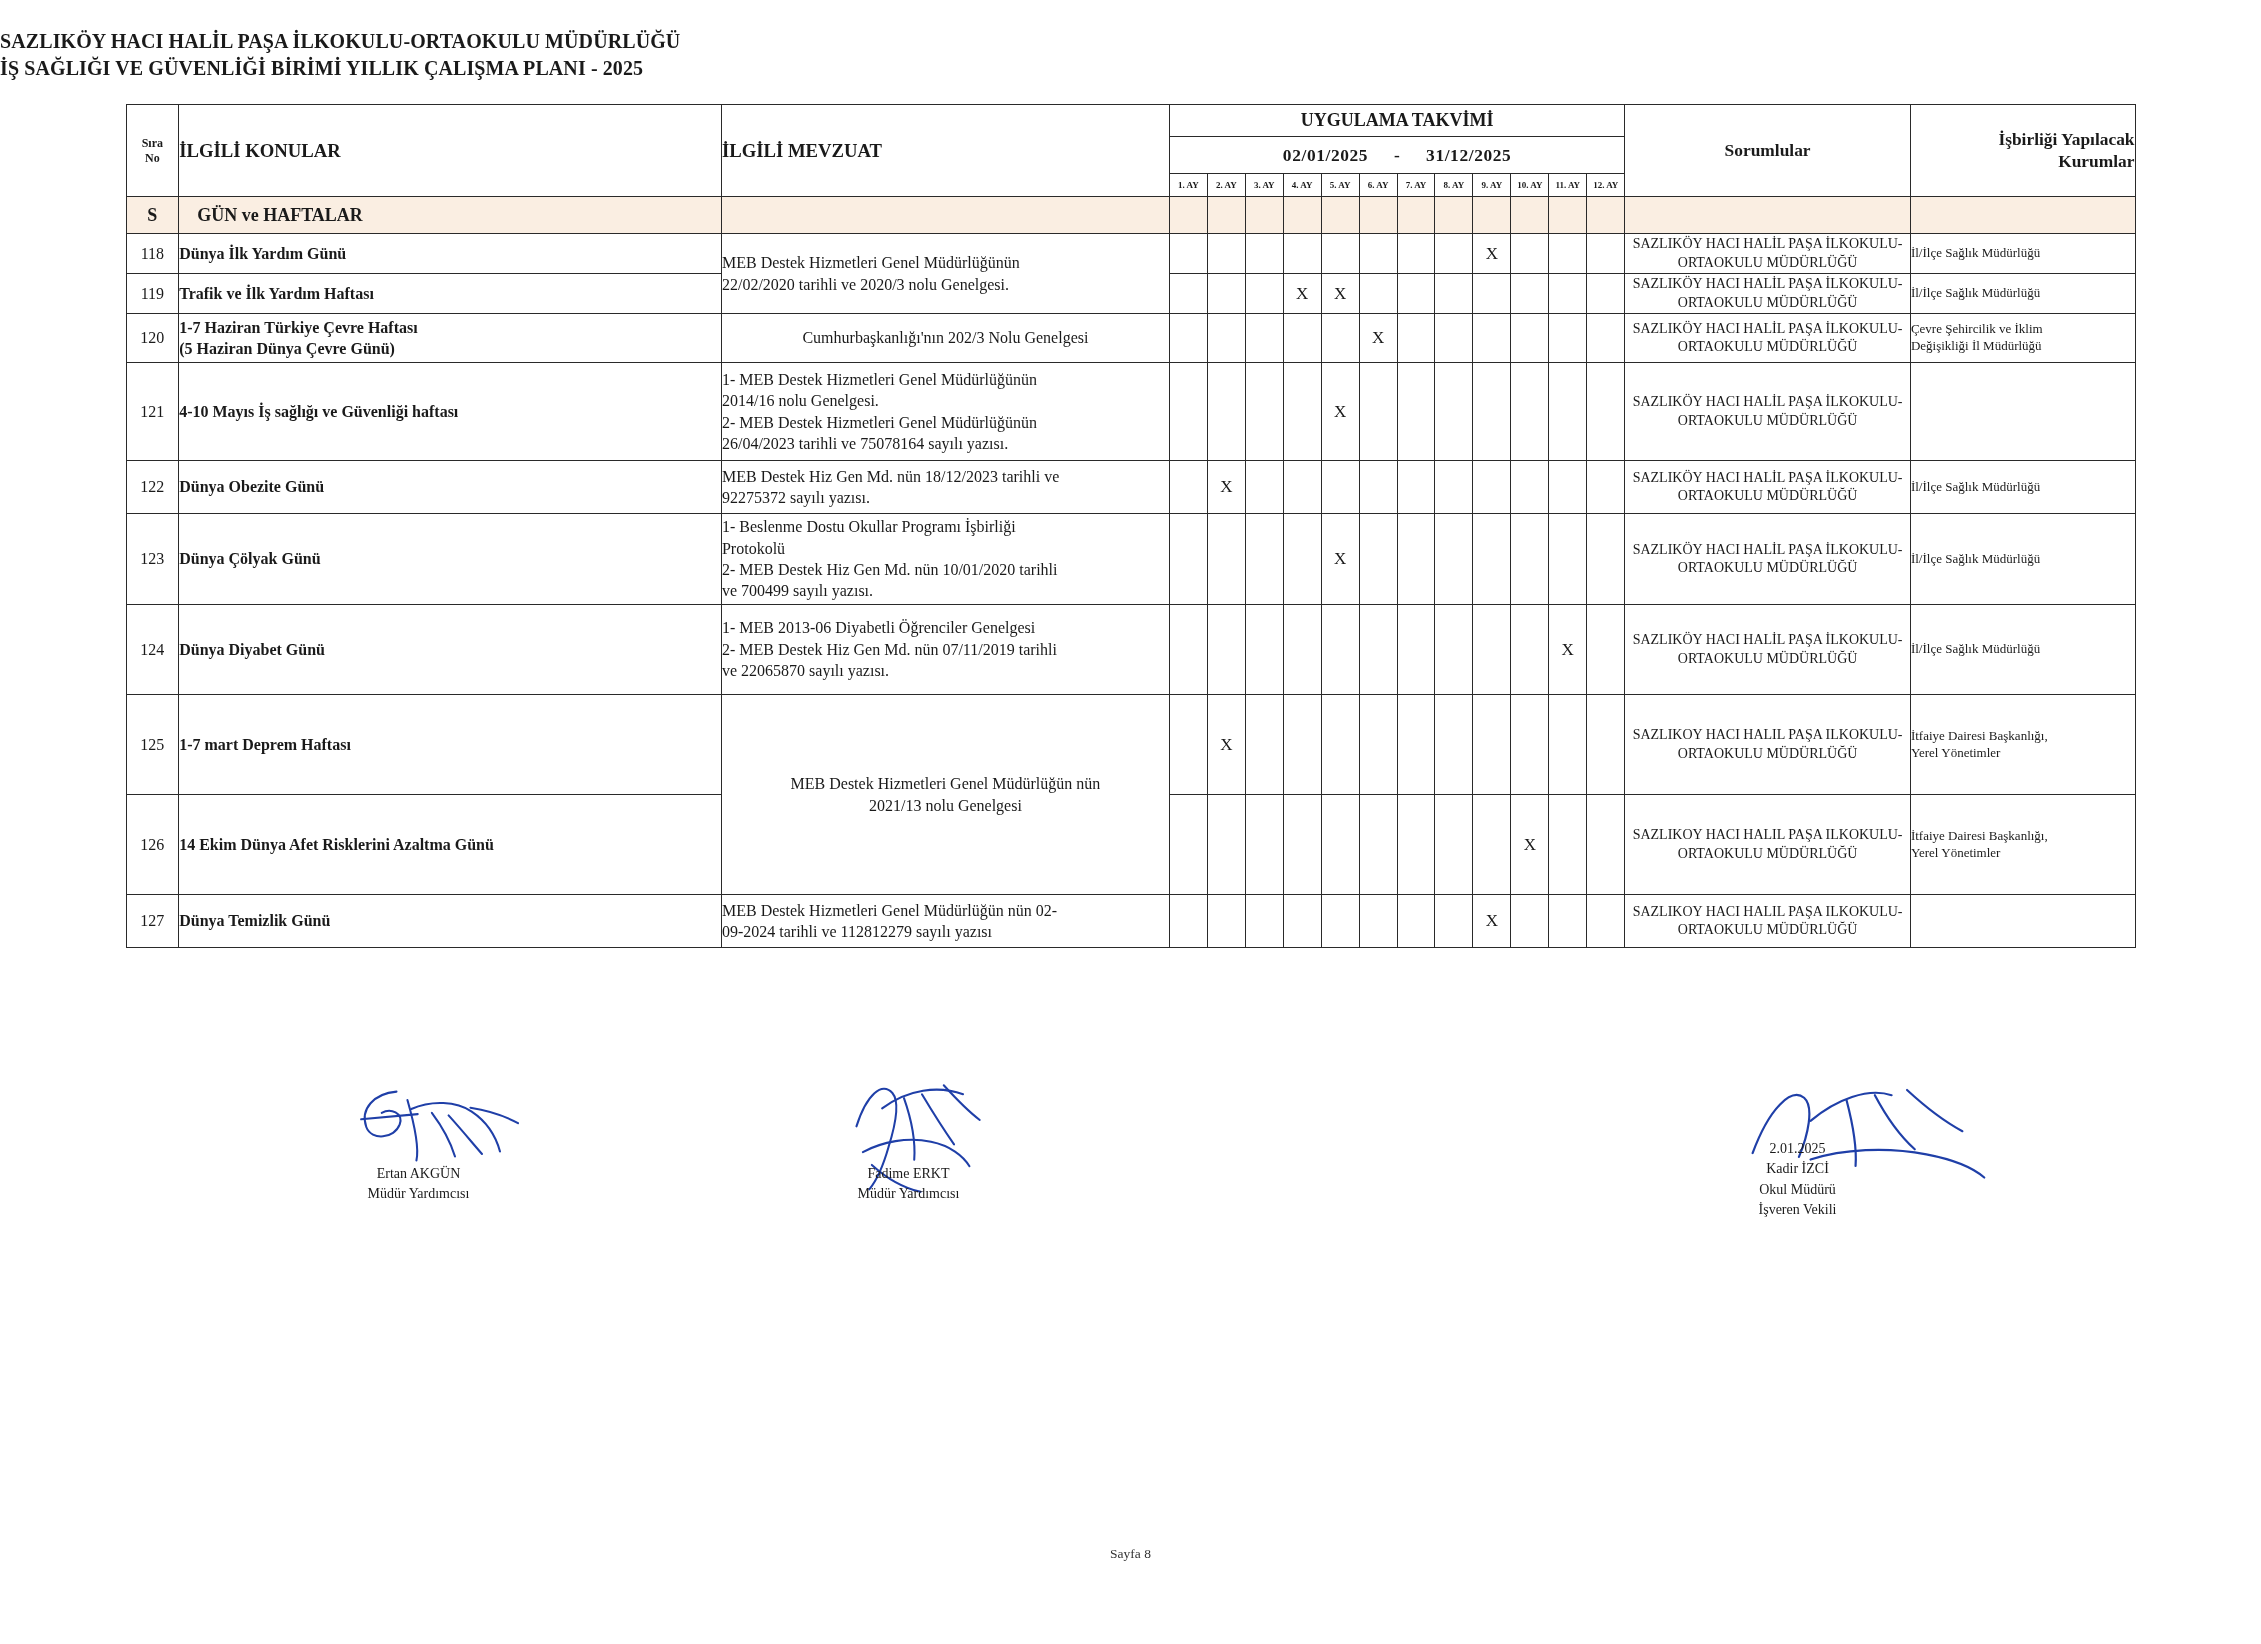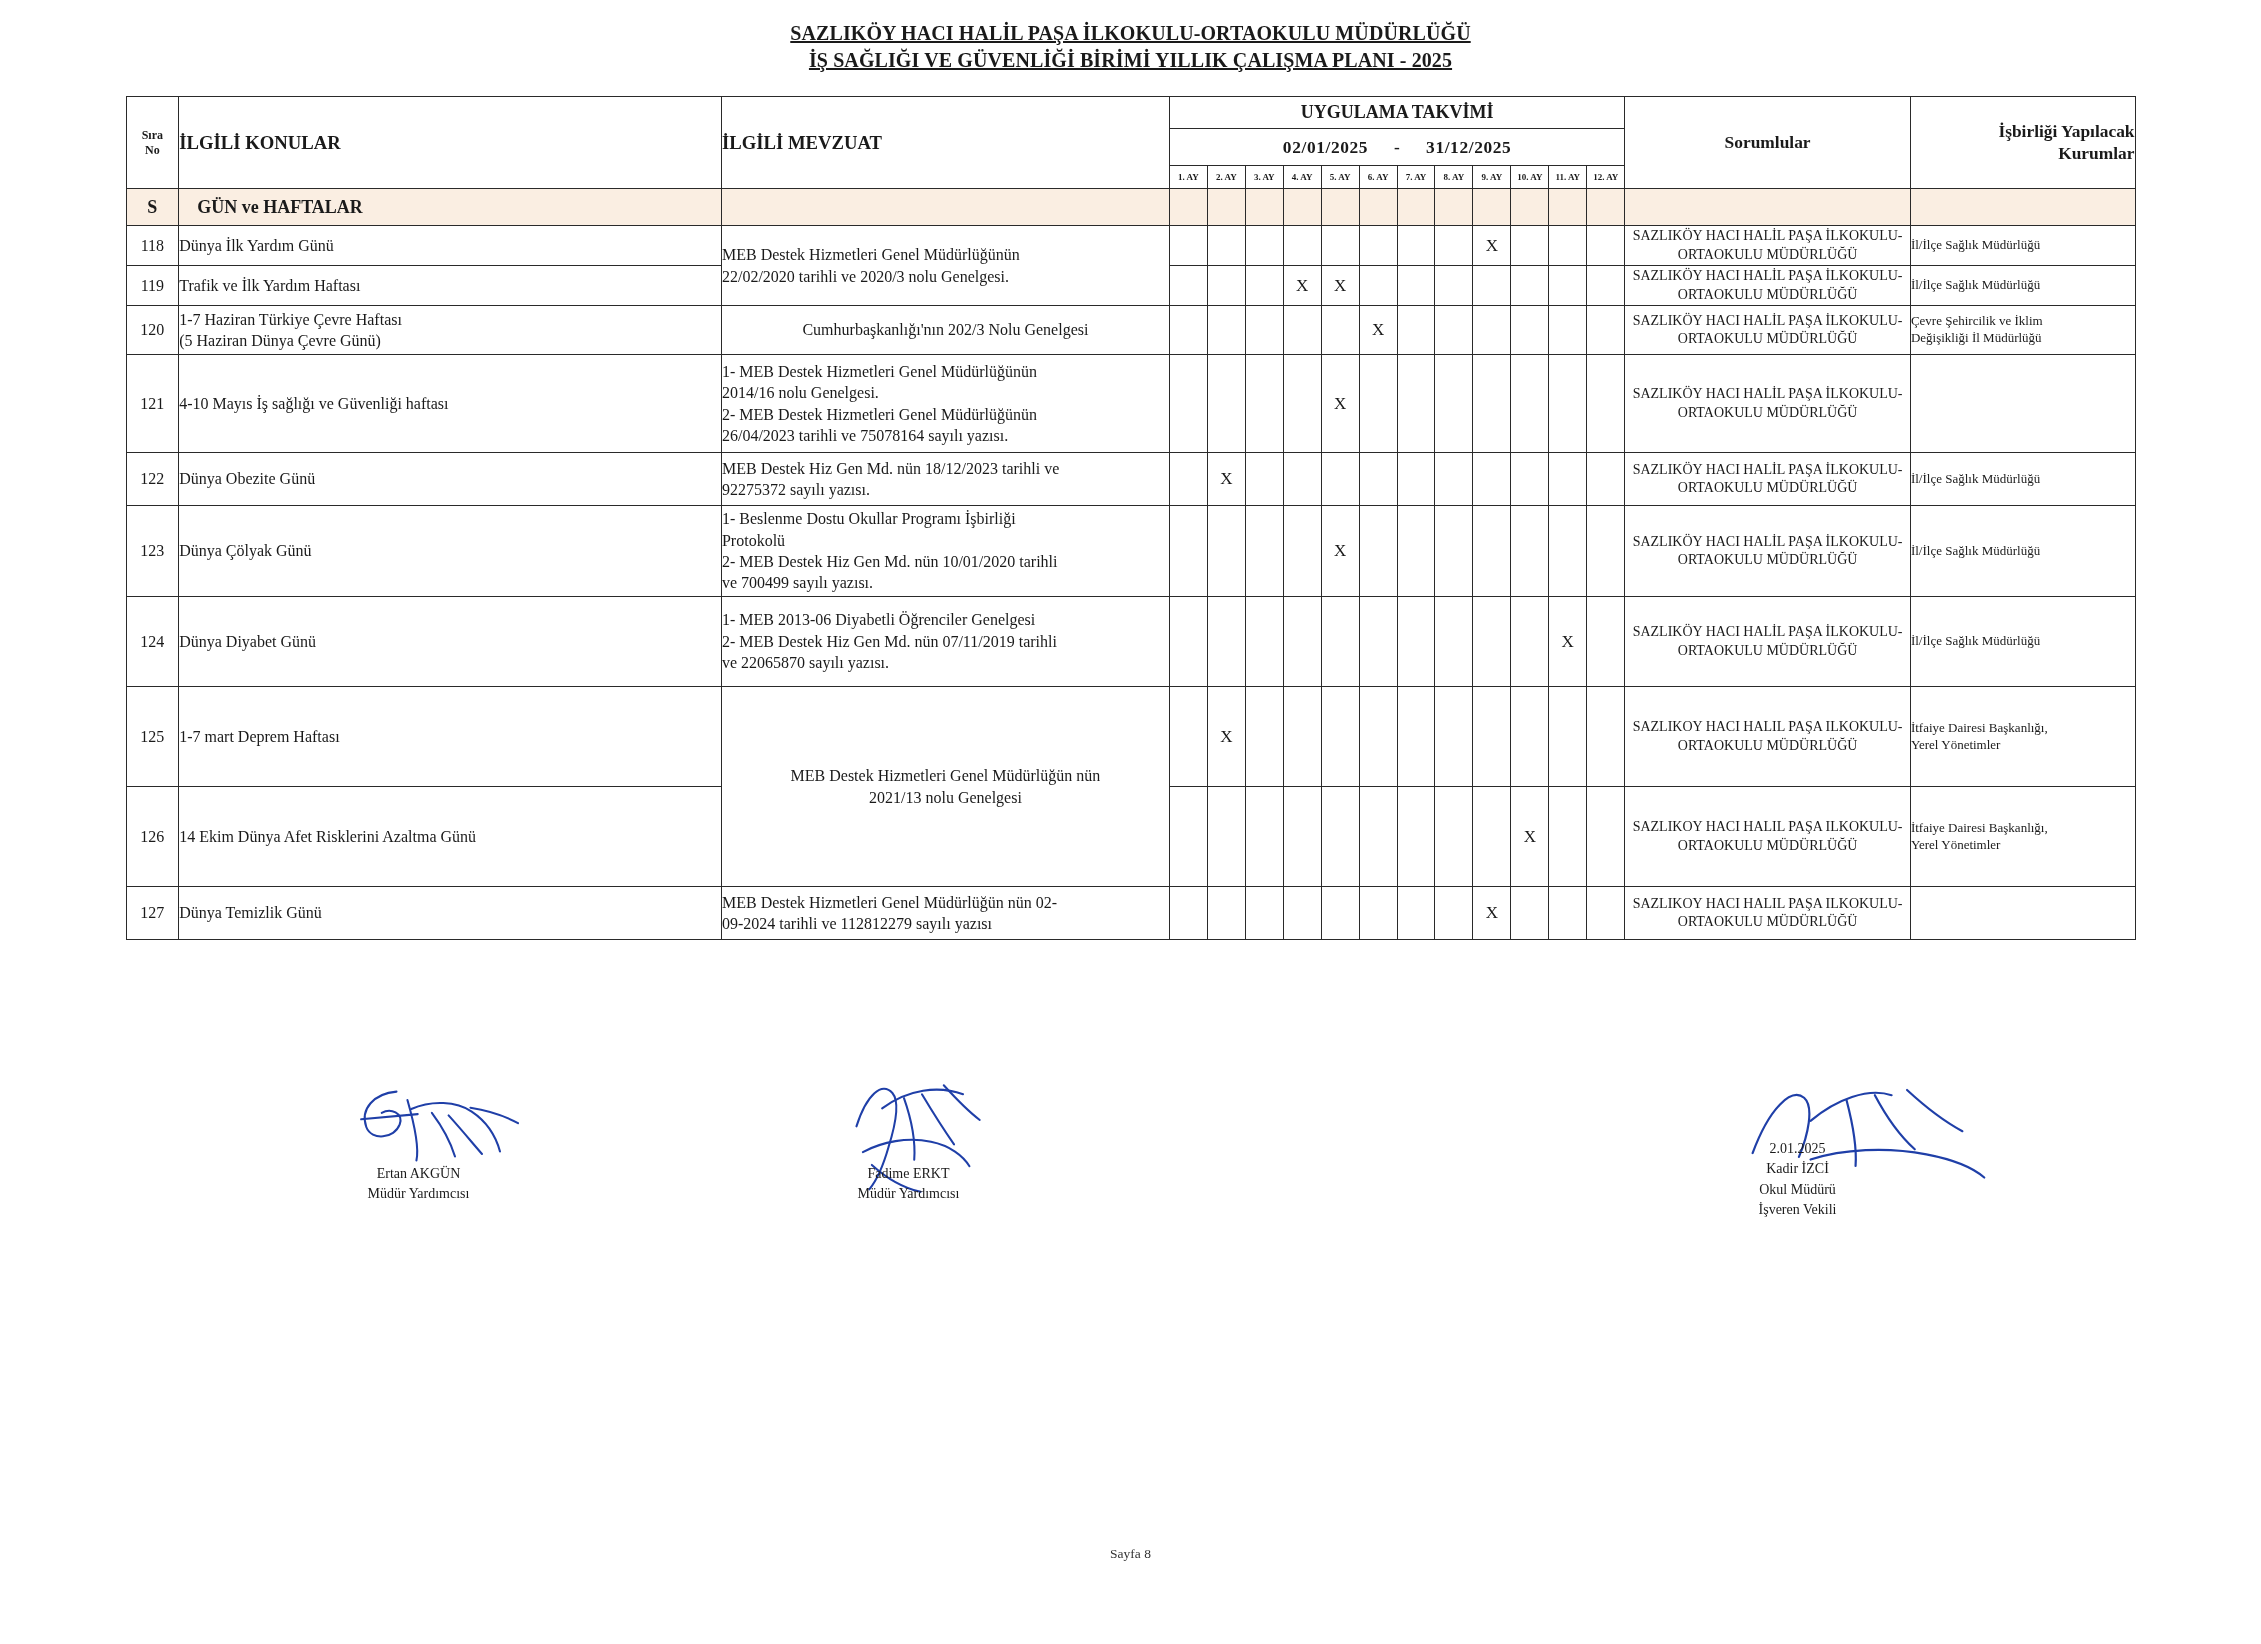--- a/index.html
+++ b/index.html
@@ -15,24 +15,22 @@
     position: relative;
     overflow: hidden;
   }
   .page {
     position: absolute;
     top: 0; left: 0;
     width: 2261px;
     height: 1644px;
   }
   .title-block {
-    text-align: center;
-    padding-top: 20px;
+    padding-top: 28px;
     line-height: 1.35;
-    text-decoration: underline;
   }
   .title-line {
     font-weight: bold;
     font-size: 20px;
     letter-spacing: 0.1px;
   }
   table.plan {
     border-collapse: collapse;
     margin: 22px auto 0 auto;
     width: 2010px;
@@ -79,20 +77,21 @@
   .section-row .sec-no { text-align: center; }
   .section-row .sec-label { text-align: left; padding-left: 18px; }
   td.no {
     text-align: center;
     font-size: 16px;
   }
   td.konu {
     font-size: 16px;
     padding-left: 7.7px;
     line-height: 1.32;
+    font-weight: bold;
   }
   td.mevzuat {
     font-size: 16px;
     padding: 5.2px 7.7px;
     line-height: 1.34;
   }
   td.mevzuat.center { text-align: center; }
   td.sorumlu {
     font-size: 14px;
     text-align: center;

